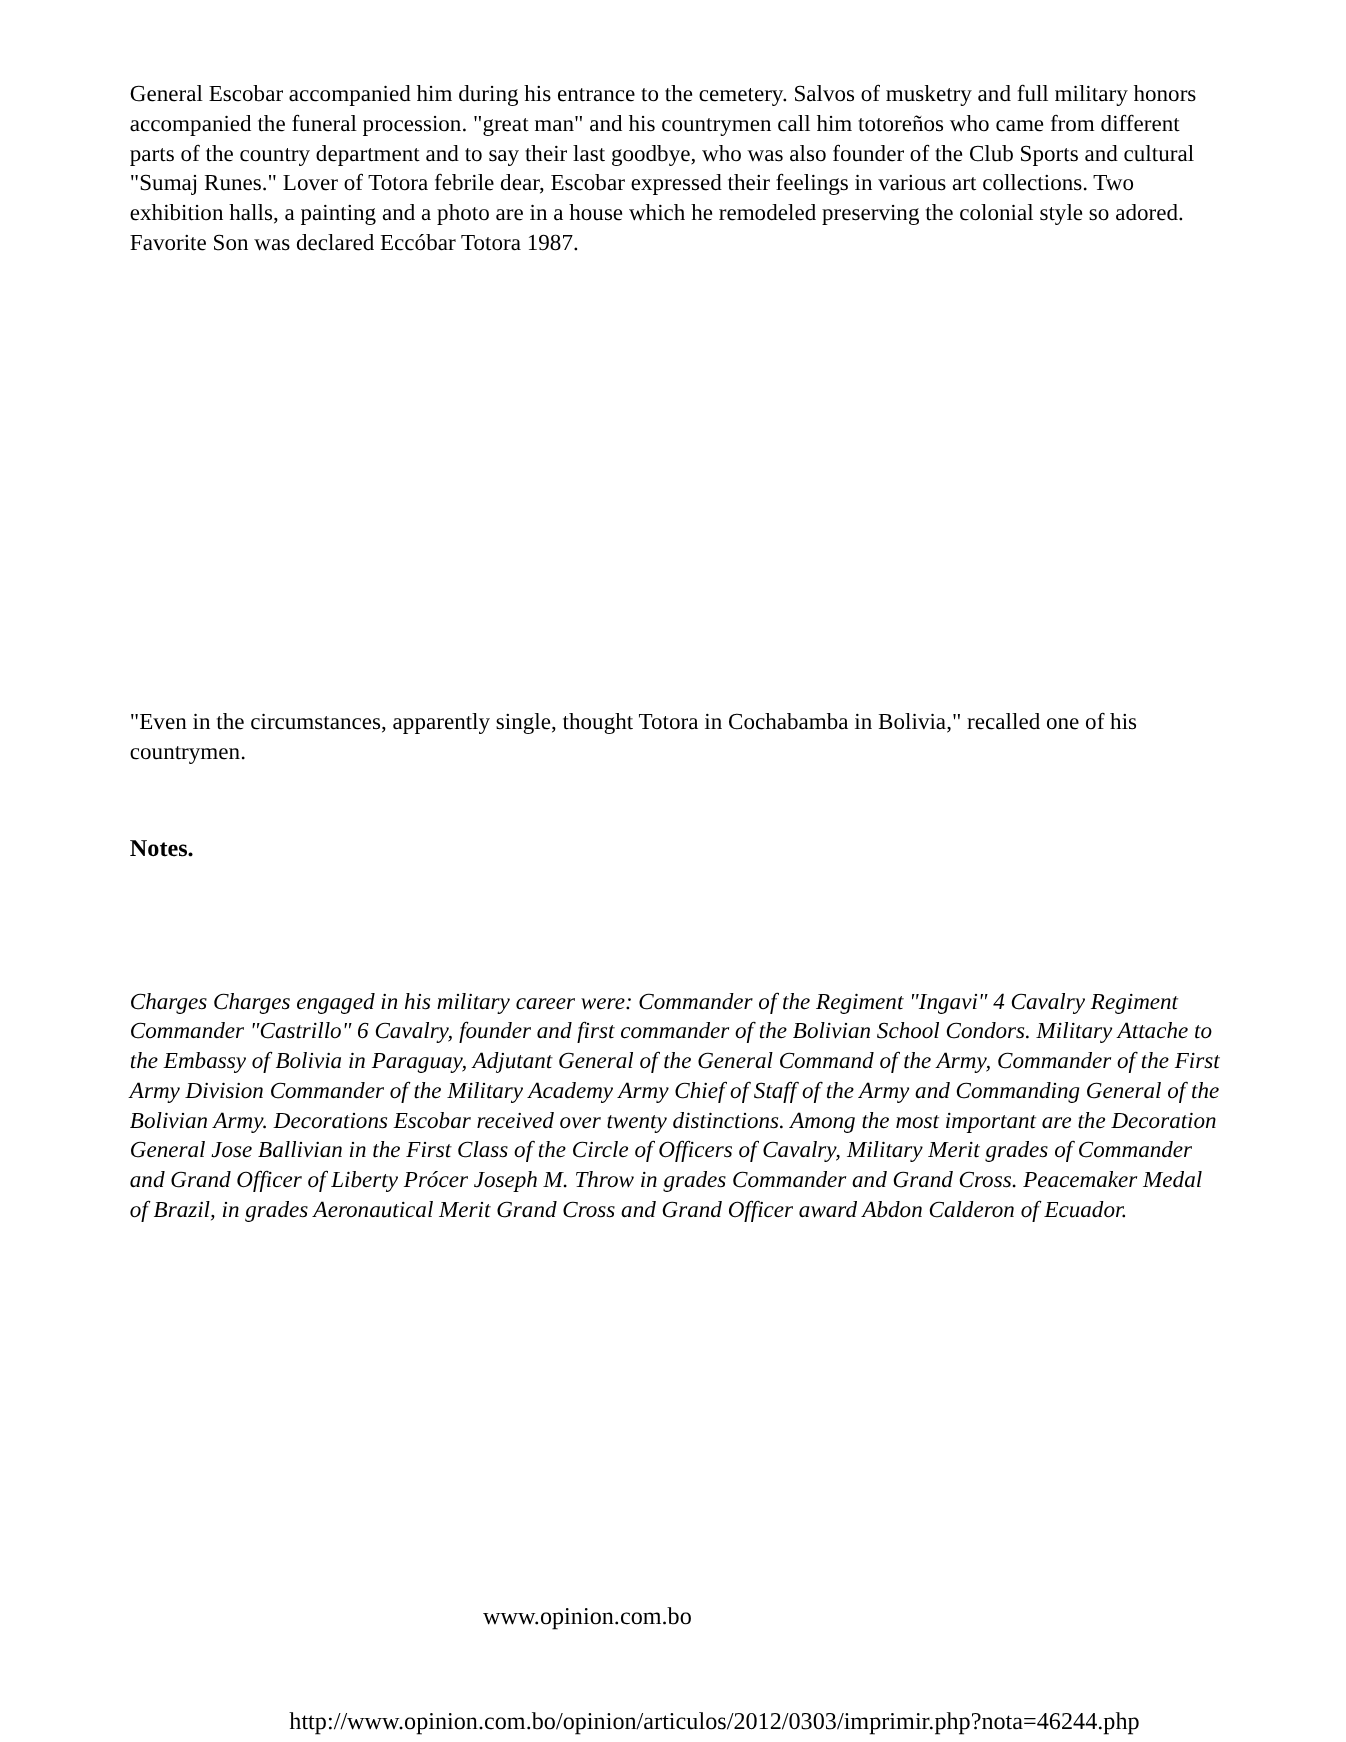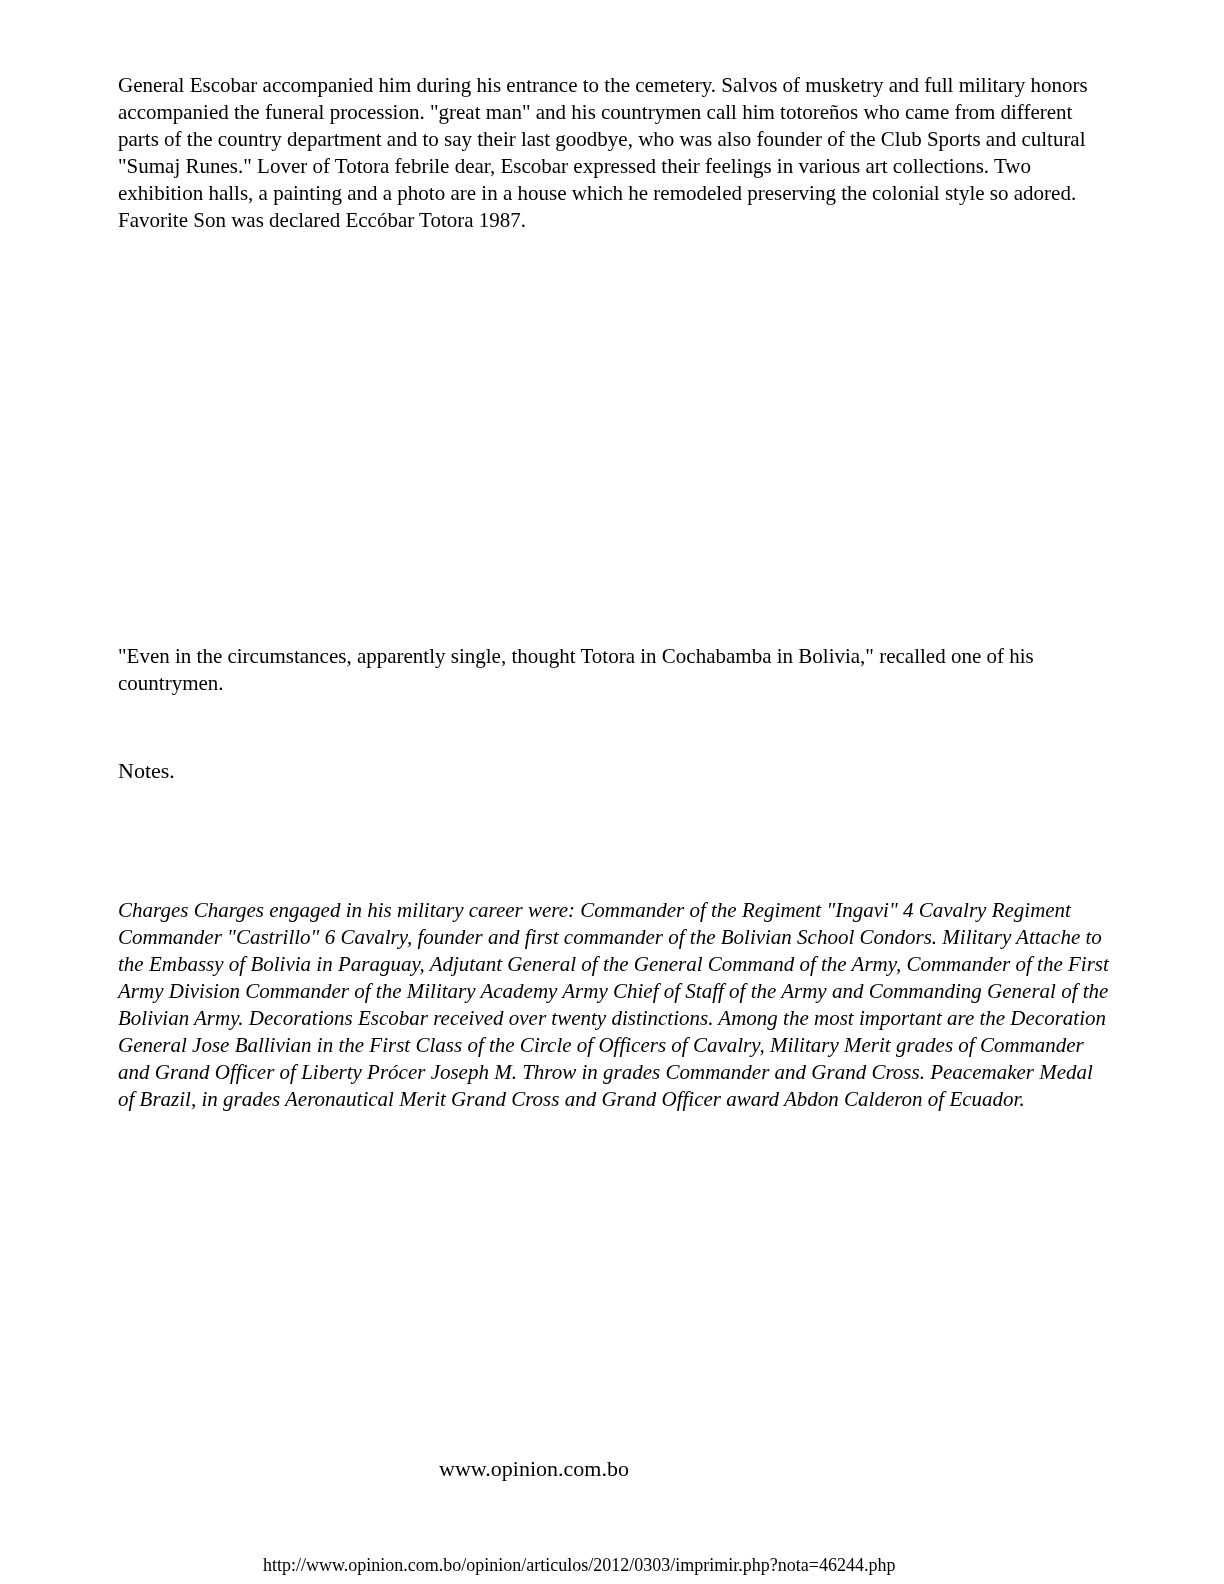--- a/index.html
+++ b/index.html
@@ -30,40 +30,40 @@
     .para-funeral { top: 72px; }
     .para-quote   { top: 643px; }
     .para-charges { top: 897px; font-style: italic; }
     .notes-heading {
       position: absolute;
       left: 118px;
       top: 757px;
       margin: 0;
       font-size: 22px;
       line-height: 27px;
-      font-weight: normal;
+      font-weight: bold;
       color: #000000;
     }
     .site-domain {
       position: absolute;
       left: 0;
       top: 1456px;
       width: 1068px;
       margin: 0;
       text-align: center;
       font-size: 22px;
       line-height: 26px;
       color: #000000;
     }
     .print-url {
       position: absolute;
       left: 263px;
       top: 1552px;
       margin: 0;
-      font-size: 18px;
+      font-size: 22px;
       line-height: 26px;
       white-space: nowrap;
       color: #000000;
     }
   </style>
 </head>
 <body>
 
 <div class="page">
 

